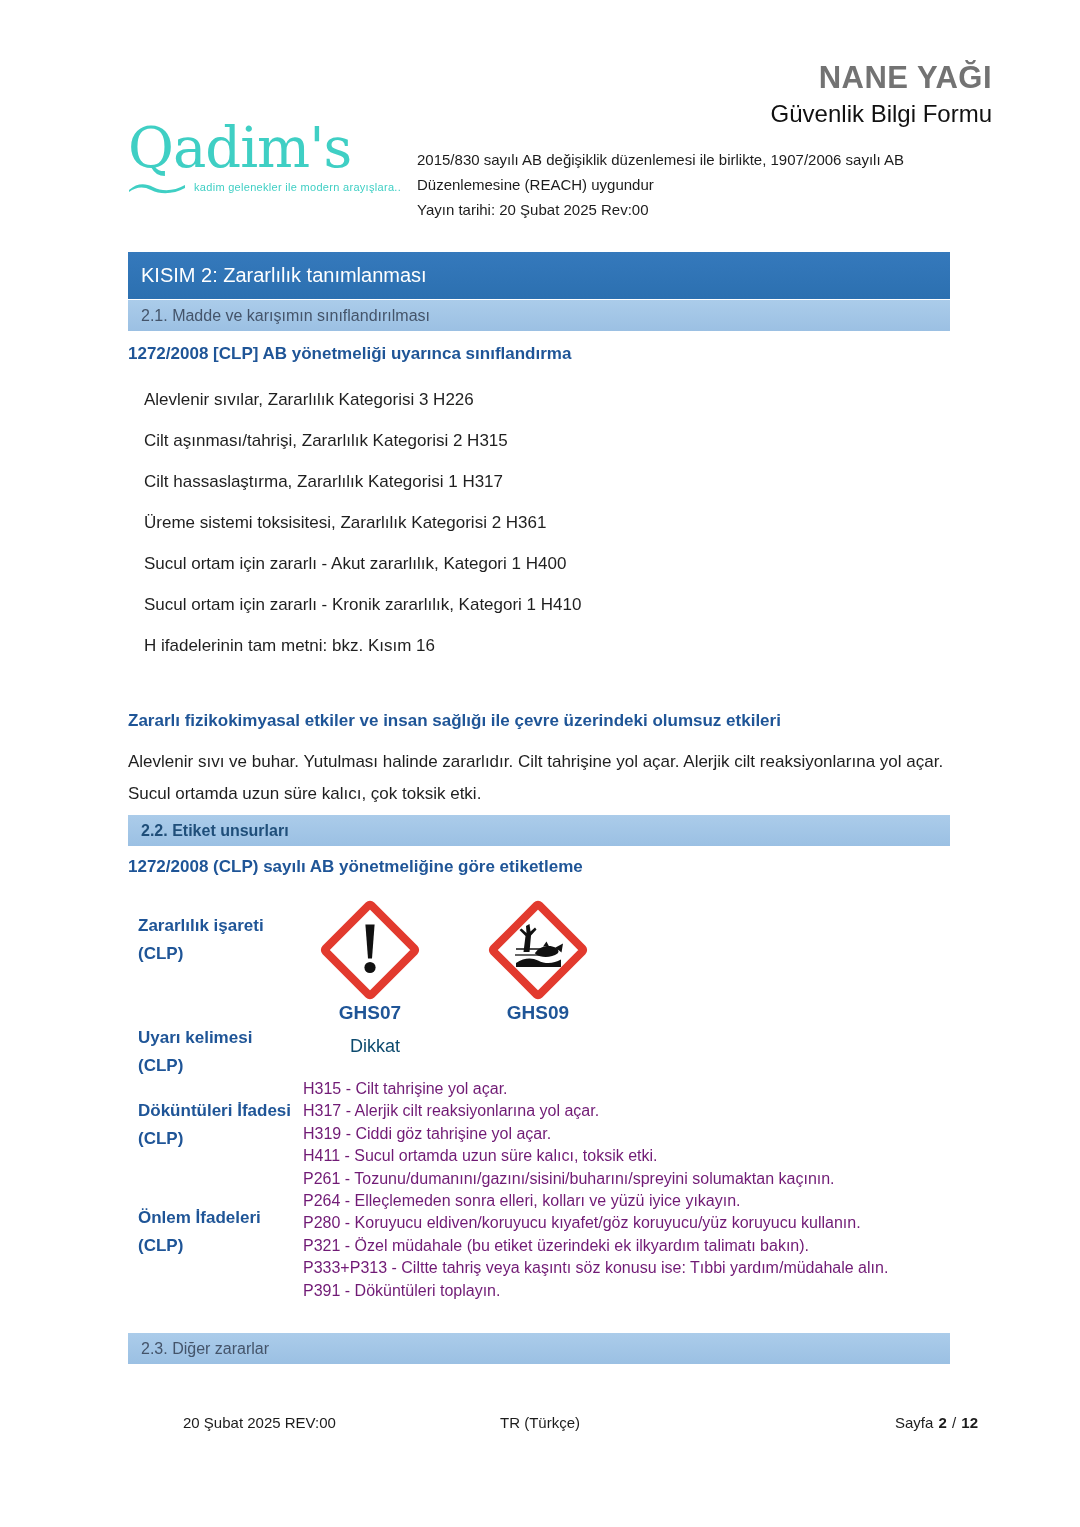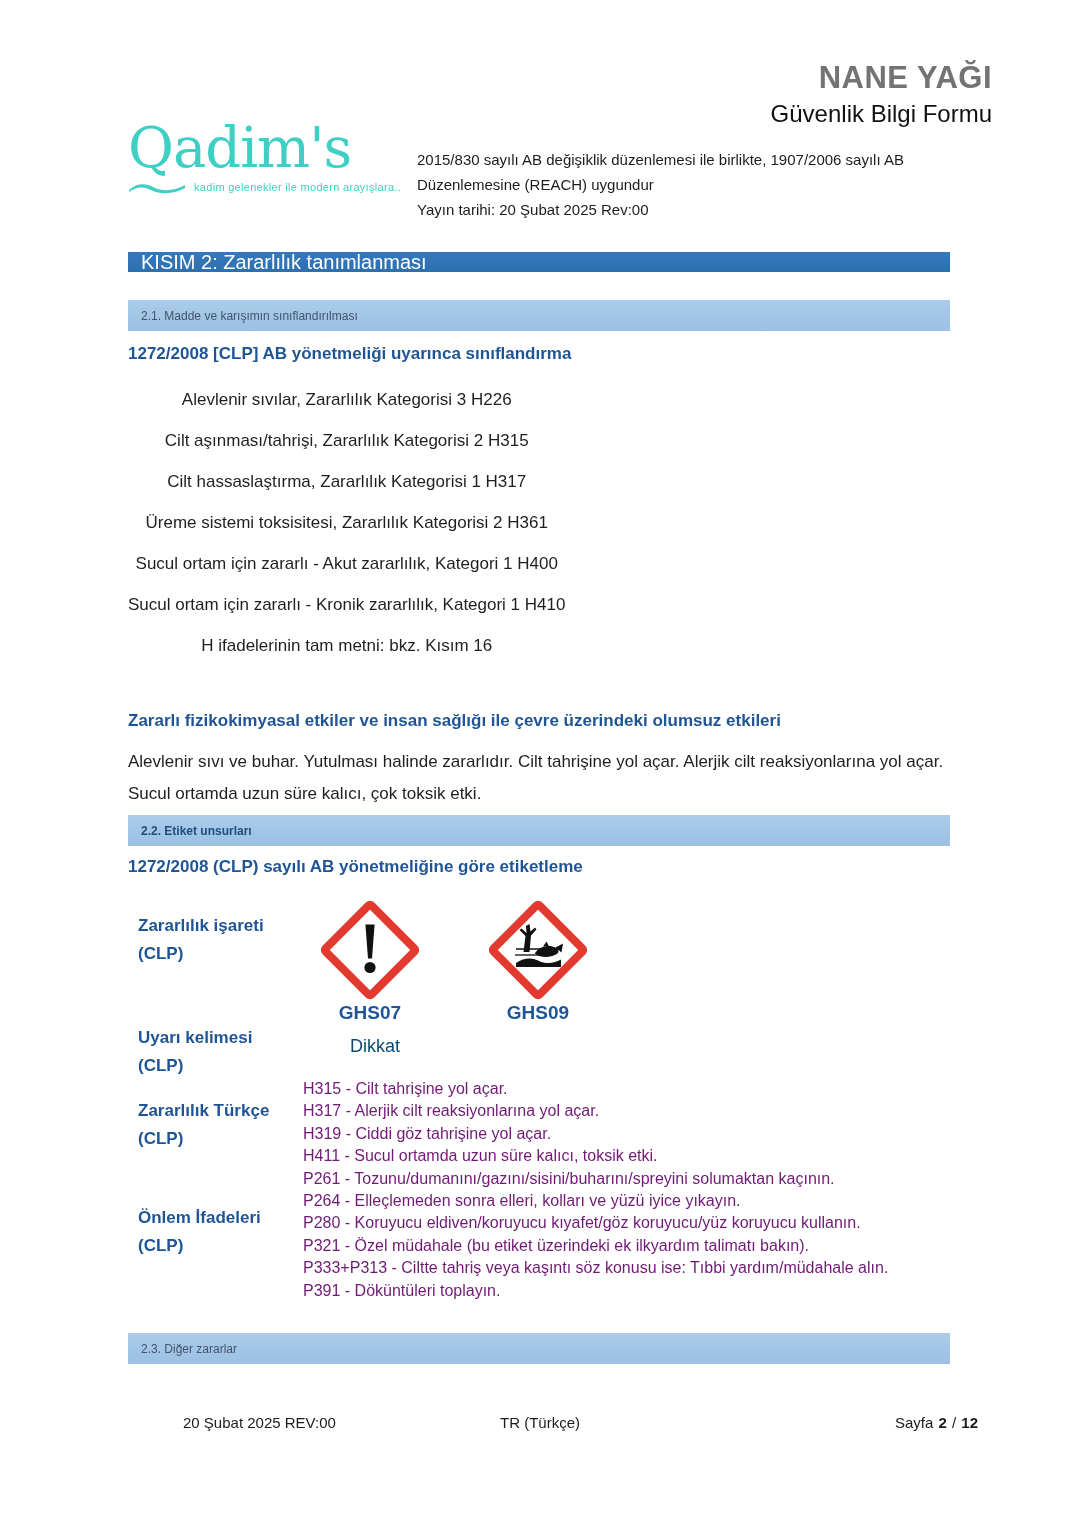--- a/index.html
+++ b/index.html
@@ -23,34 +23,34 @@
   .product-title { font-size:31px; font-weight:bold; color:#737373; letter-spacing:.5px; }
   .doc-type { font-size:24px; color:#111; margin-top:4px; font-weight:400; }
 
   .reg-block { position:absolute; left:417px; top:147px; width:545px;
     font-size:15px; line-height:25px; color:#1c1c1c; }
   .reg-issue { margin-top:0px; }
 
   
   .main { position:absolute; left:128px; top:252px; width:822px; height:1130px; }
   .band { position:absolute; left:0; right:0; display:flex; align-items:center; padding-left:13px; }
-  .band-dark { top:0; height:20px; background:linear-gradient(#3579bc,#2c70b0);
+  .band-dark { top:0; height:47px; background:linear-gradient(#3579bc,#2c70b0);
     color:#ffffff; font-size:20px; }
   .band-light { height:31px; background:linear-gradient(#abccea,#9bc0e3);
-    color:#44546a; font-size:12px; }
+    color:#44546a; font-size:16px; }
   .band-21 { top:48px; }
   .band-22 { top:563px; color:#1f4e79; font-weight:bold; }
   .band-23 { top:1081px; }
 
   .blue-heading { position:absolute; left:0; font-size:17px; font-weight:bold; color:#1f5597; }
   .clp-heading { top:92px; }
   .effects-heading { top:459px; }
   .labeling-heading { top:605px; }
 
-  .class-list { position:absolute; left:0; top:127px; list-style:none;text-align:center; }
+  .class-list { position:absolute; left:16px; top:127px; list-style:none; }
   .class-list li { font-size:17px; line-height:41px; color:#1f1f1f; white-space:nowrap; }
 
   .effects-text { position:absolute; left:0; top:494px; width:822px;
     font-size:17px; line-height:32px; color:#1f1f1f; }
 
   .fieldlabel { position:absolute; left:10px; font-size:17px; font-weight:bold;
     color:#1f5597; line-height:28px; }
   .lbl-picto { top:660px; }
   .lbl-signal { top:772px; }
   .lbl-hazard { top:845px; }
@@ -156,21 +156,21 @@
       <div class="picto-caption">GHS09</div>
     </div>
 
     <div class="fieldlabel lbl-signal">
       <div>Uyarı kelimesi</div>
       <div>(CLP)</div>
     </div>
     <div class="signal-word">Dikkat</div>
 
     <div class="fieldlabel lbl-hazard">
-      <div>Zararlılık Türkçe</div>
+      <div>Döküntüleri İfadesi</div>
       <div>(CLP)</div>
     </div>
     <div class="fieldlabel lbl-precaution">
       <div>Önlem İfadeleri</div>
       <div>(CLP)</div>
     </div>
 
     <ul class="stmt-list">
 
     <li>H315 - Cilt tahrişine yol açar.</li>

